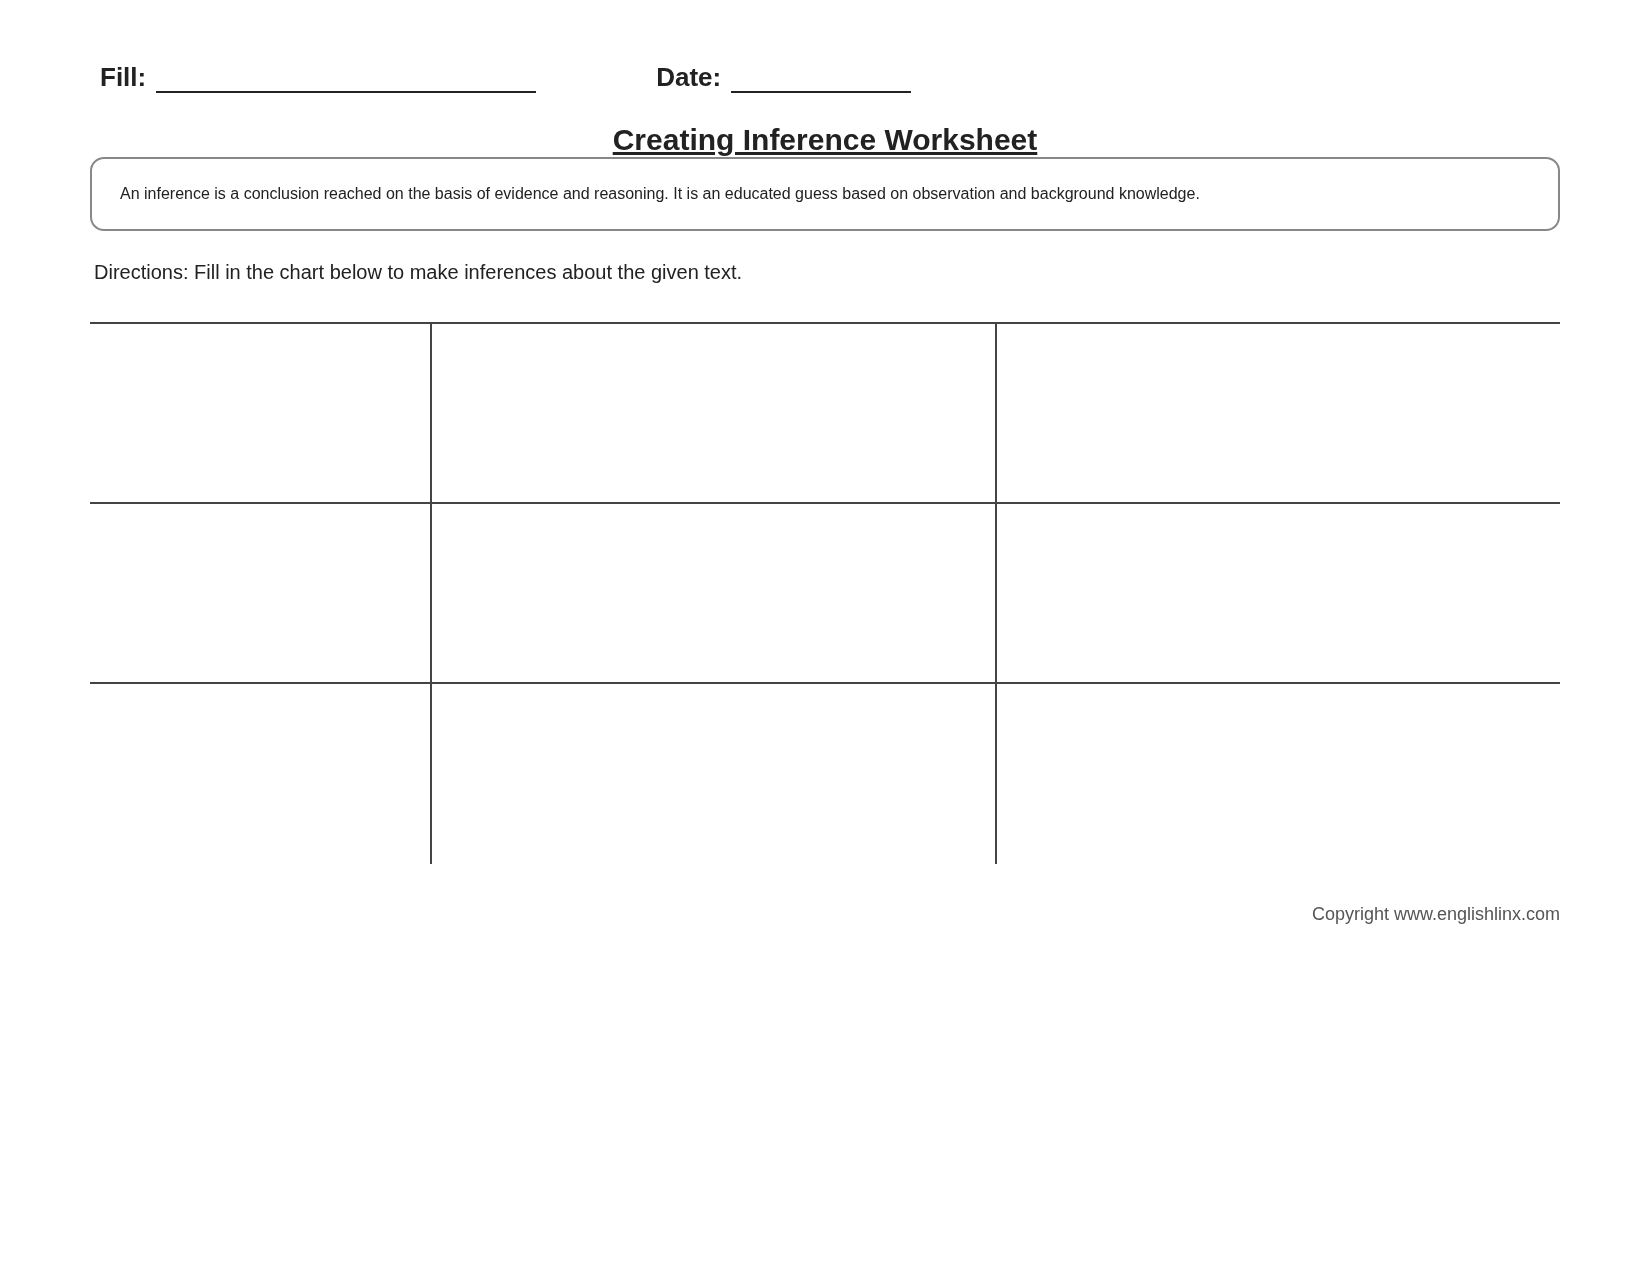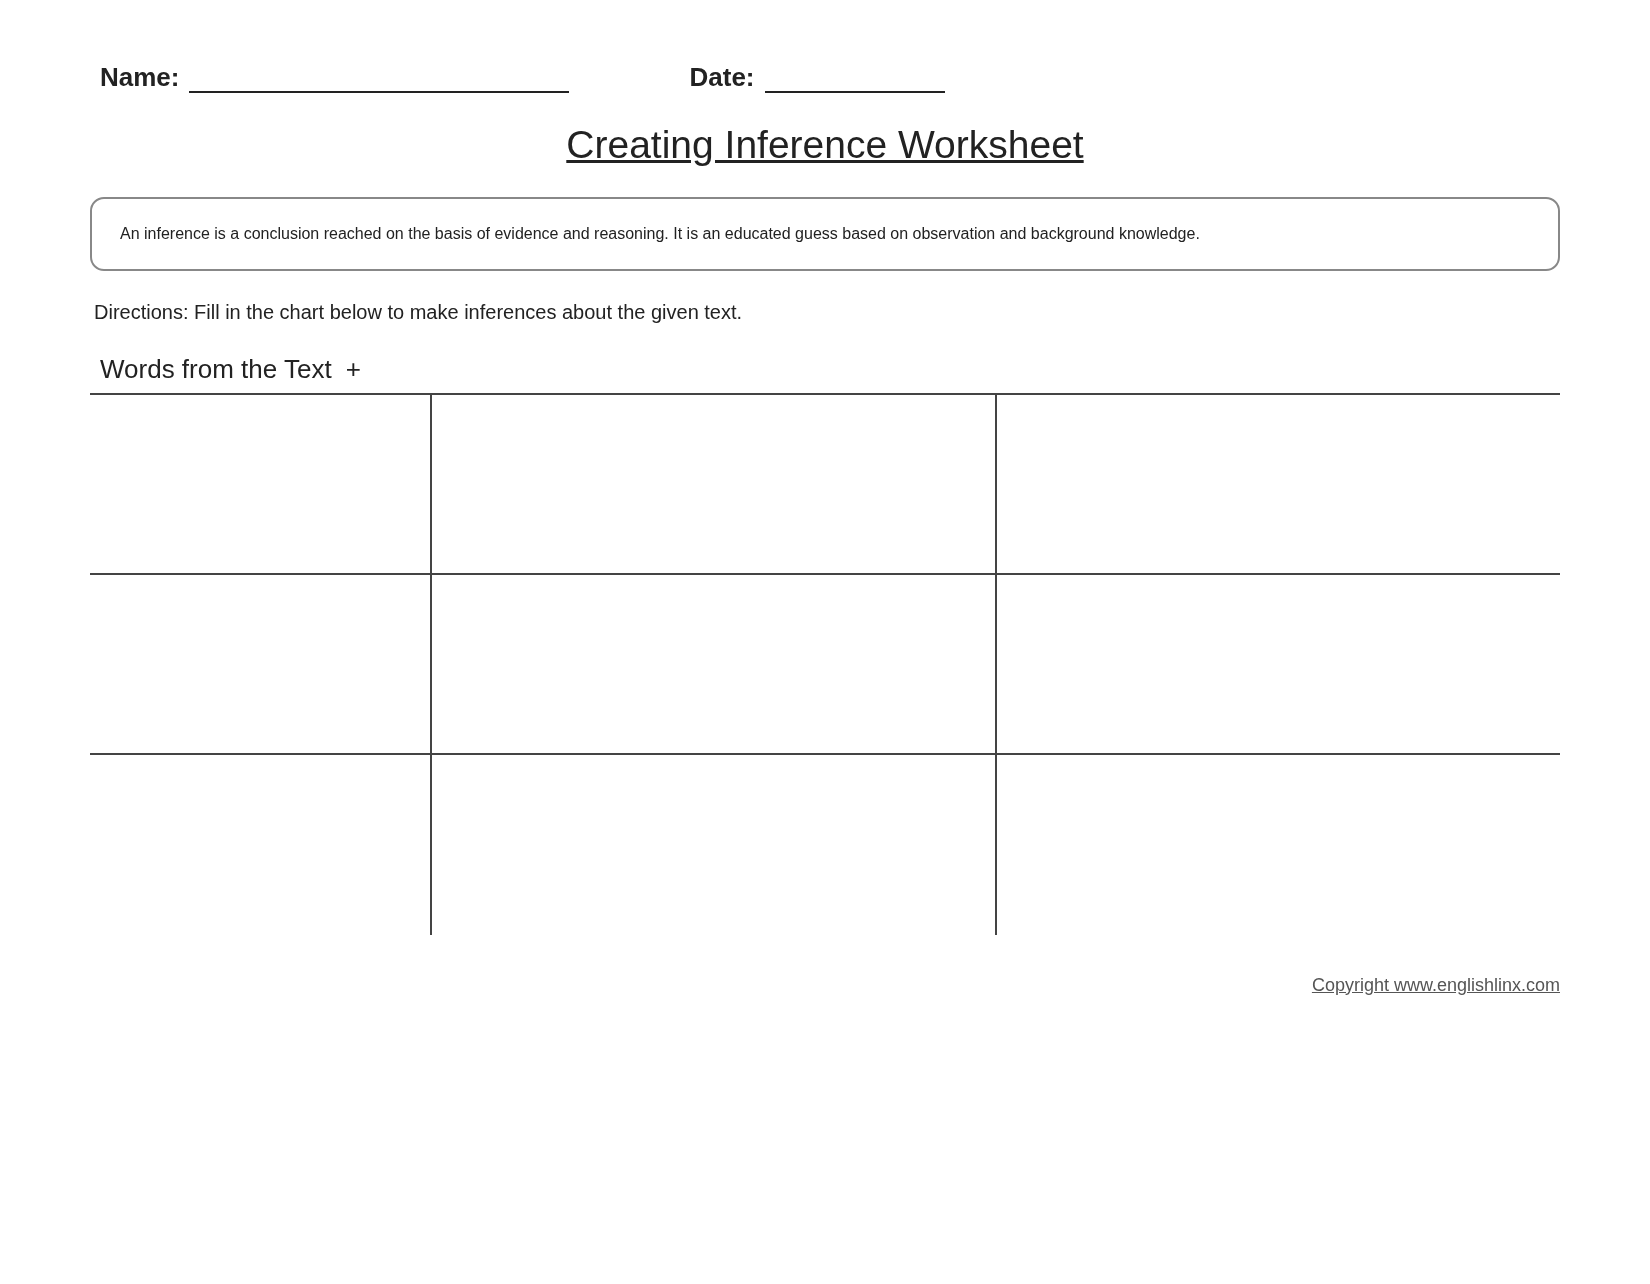--- a/index.html
+++ b/index.html
@@ -42,23 +42,22 @@
     .name-underline {
       width: 380px;
     }
 
     .date-underline {
       width: 180px;
     }
 
     .worksheet-title {
       text-align: center;
-      font-size: 39px;
-      font-weight: normal;
-      margin-bottom: 30px;
+      font-size: 30px;
+      font-weight: bold;
       text-decoration: underline;
     }
 
     .definition-box {
       border: 2px solid #888;
       border-radius: 14px;
       padding: 22px 28px;
       margin: 0 10px 30px 10px;
       font-size: 16px;
       line-height: 1.6;
@@ -113,52 +112,47 @@
     .chart-cell:not(:first-child) {
       border-left: 2px solid #444;
     }
 
     .copyright {
       text-align: right;
       font-size: 18px;
       color: #555;
       margin-top: 40px;
       padding-right: 10px;
-      text-decoration: underline;
     }
   </style>
 </head>
 <body>
 
 <div class="header-row">
   <div class="header-field">
-    <span>Name:</span>
+    <span>Fill:</span>
     <span class="underline name-underline">&nbsp;</span>
   </div>
   <div class="header-field">
     <span>Date:</span>
     <span class="underline date-underline">&nbsp;</span>
   </div>
 </div>
 
 <div class="worksheet-title">Creating Inference Worksheet</div>
 
 <div class="definition-box">
   <span>An inference is a conclusion reached on the basis of evidence and reasoning. It is an educated guess based on observation and background knowledge.</span>
 </div>
 
 <div class="directions">Directions: Fill in the chart below to make inferences about the given text.</div>
 
 <div class="chart-container">
 
   <div class="chart-header">
-    <div class="col-header">
-      <span>Words from the Text</span>
-      <span>+</span>
-    </div>
   </div>
 
   <div class="chart-row">
     <div class="chart-cell"></div>
     <div class="chart-cell"></div>
     <div class="chart-cell"></div>
   </div>
 
   <div class="chart-row">
     <div class="chart-cell"></div>

